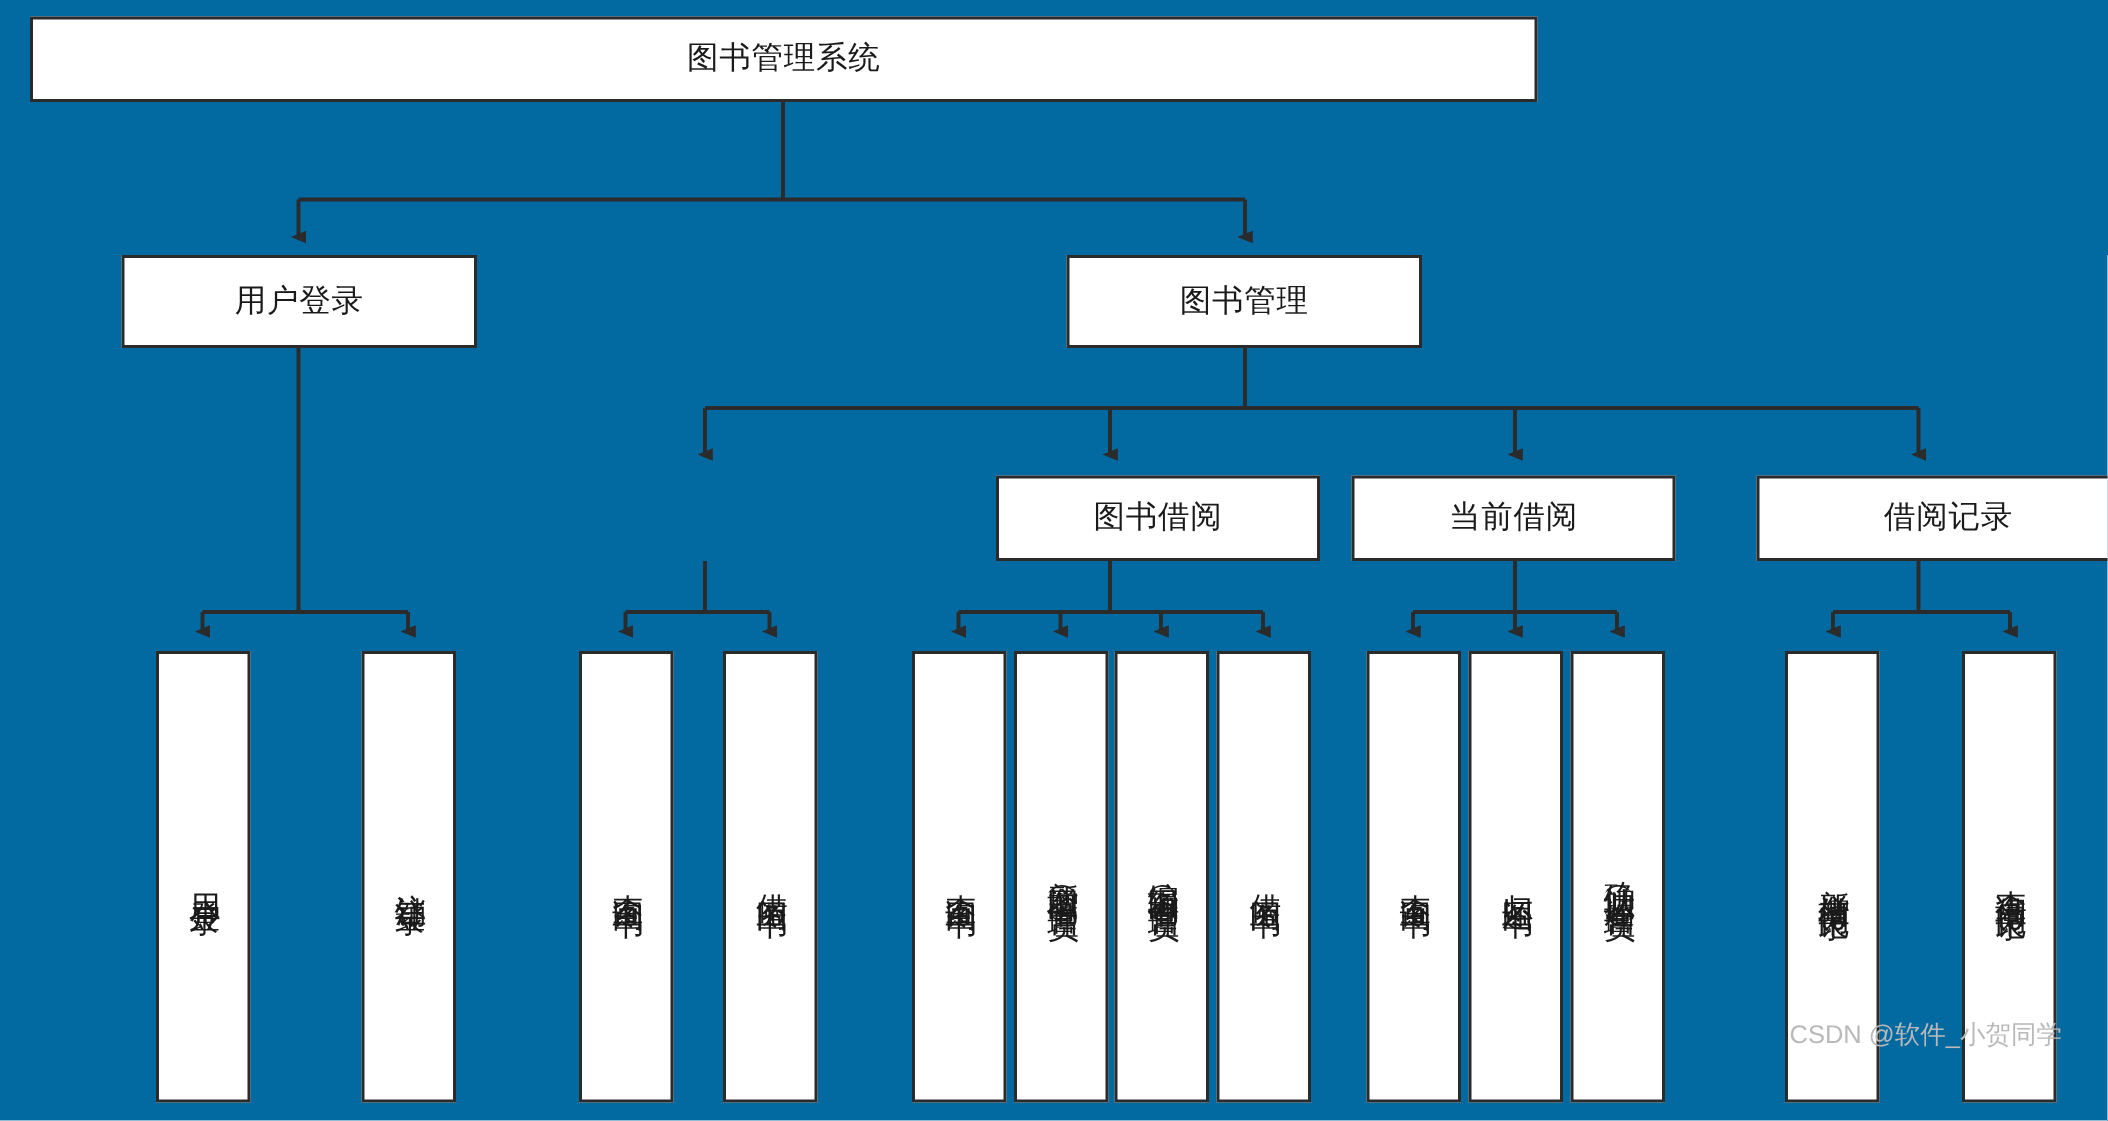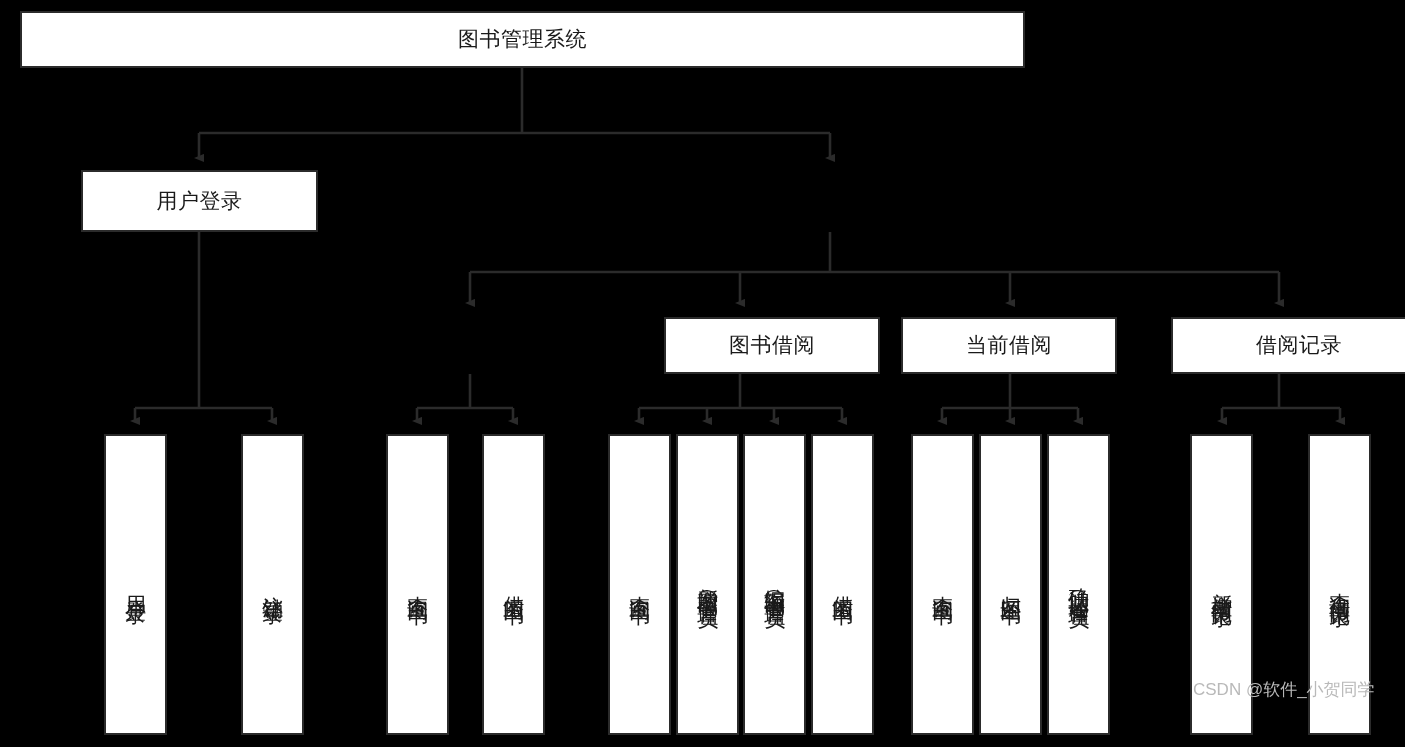--- a/index.html
+++ b/index.html
@@ -10,21 +10,21 @@
   body {
     width: 1405px;
     height: 747px;
     font-family: "Liberation Sans", "DejaVu Sans", sans-serif;
     overflow: hidden;
   }
   #diagram-root {
     position: relative;
     width: 1405px;
     height: 747px;
-    background: #000000;
+    background: #0369a1;
   }
   svg.edges {
     position: absolute;
     left: 0;
     top: 0;
     width: 1405px;
     height: 747px;
     pointer-events: none;
   }
   .node {
@@ -122,20 +122,23 @@
     </g>
   </svg>
 
   <div class="node horiz" style="left:20px; top:11px; width:1005px; height:57px;">
     <span class="label">图书管理系统</span>
   </div>
 
   <div class="node horiz" style="left:81px; top:170px; width:237px; height:62px;">
     <span class="label">用户登录</span>
   </div>
+  <div class="node horiz" style="left:711px; top:170px; width:237px; height:62px;">
+    <span class="label">图书管理</span>
+  </div>
 
   <div class="node horiz" style="left:664px; top:317px; width:216px; height:57px;">
     <span class="label">图书借阅</span>
   </div>
   <div class="node horiz" style="left:901px; top:317px; width:216px; height:57px;">
     <span class="label">当前借阅</span>
   </div>
   <div class="node horiz" style="left:1171px; top:317px; width:256px; height:57px;">
     <span class="label">借阅记录</span>
   </div>

